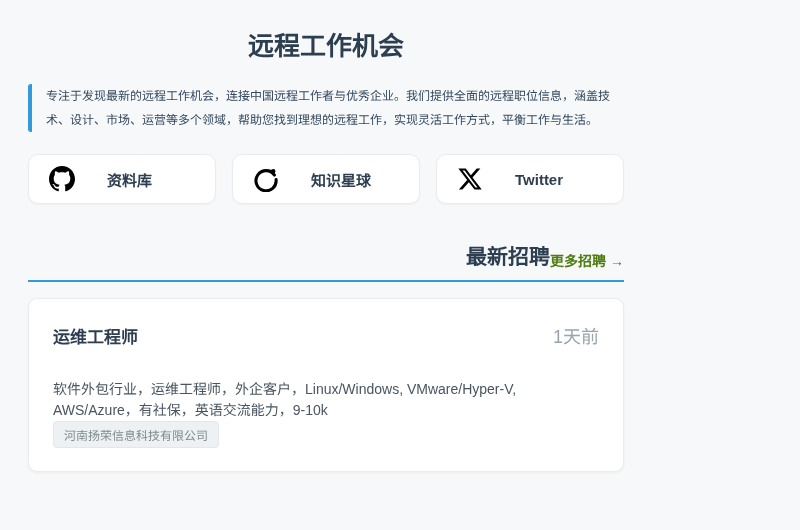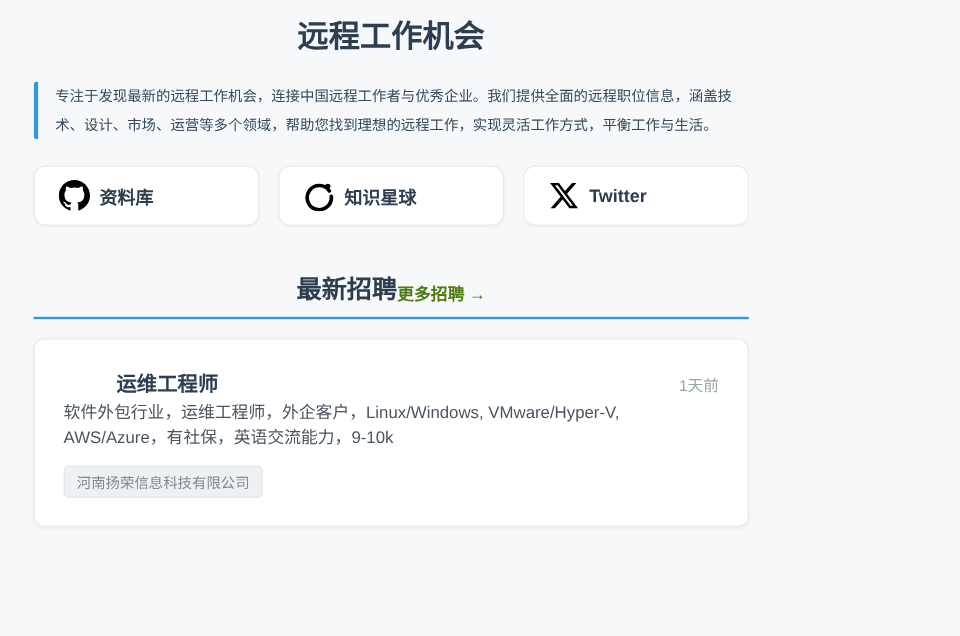--- a/index.html
+++ b/index.html
@@ -2,21 +2,21 @@
 <html lang="zh-CN"><head>
 <meta charset="utf-8">
 <style>
   * { margin: 0; padding: 0; box-sizing: border-box; }
   html, body {
     width: 800px; height: 530px; overflow: hidden;
     background: #f7f8fa;
     font-family: "Liberation Sans", "DejaVu Sans", sans-serif;
     color: #34495e;
   }
-  .container { width: 652px; padding: 0 28px; }
+  .container { width: 652px; padding: 16px 28px; }
 
   .page-title {
     padding-top: 9px;
     text-align: center;
     font-size: 26px;
     font-weight: bold;
     color: #2c3e50;
     margin-bottom: 22px;
   }
 
@@ -36,60 +36,58 @@
     gap: 16px;
   }
   .link-card {
     background: #ffffff;
     border: 1px solid #e9ecef;
     border-radius: 10px;
     height: 50px;
     padding: 0 20px;
     display: flex;
     align-items: center;
-    gap: 8px;
+    gap: 32px;
     box-shadow: 0 1px 2px rgba(0,0,0,0.04);
     cursor: pointer;
   }
   .link-card .icon { width: 26px; height: 26px; flex: 0 0 26px; display: block; }
   .link-card .icon svg { width: 26px; height: 26px; display: block; }
   .link-label { font-size: 15px; font-weight: 600; color: #2c3e50; }
 
   .section-header {
     margin-top: 36px;
     display: flex;
-    justify-content: center;
+    justify-content: flex-end;
     align-items: flex-end;
     border-bottom: 2px solid #3498db;
     padding-bottom: 10px;
   }
   .section-title { font-size: 21px; font-weight: bold; color: #2c3e50; }
   .more-link { font-size: 14px; color: #4d7c0f; text-decoration: none; cursor: pointer; font-weight: bold; }
 
   .job-card {
     margin-top: 16px;
     background: #ffffff;
     border: 1px solid #ececec;
     border-radius: 9px;
     box-shadow: 0 1px 3px rgba(0,0,0,0.05);
     padding: 23px 24px;
     cursor: pointer;
   }
   .job-header {
     display: flex;
     justify-content: space-between;
     align-items: baseline;
-    margin-left: 44px;
   }
   .job-title { font-size: 17px; font-weight: bold; color: #2c3e50; }
-  .job-time { font-size: 13px; color: #9aa5ab; }
-  .job-desc { margin-top: 2px; font-size: 14px; color: #4a5560; line-height: 1.5; }
+  .job-time { font-size: 18px; color: #9aa5ab; }
+  .job-desc { margin-top: 31px; font-size: 14px; color: #4a5560; line-height: 1.5; }
   .job-tag {
     display: inline-block;
-    margin-top: 13px;
     background: #eef1f3;
     border: 1px solid #e3e7ea;
     color: #7f8c8d;
     font-size: 12px;
     padding: 4px 10px;
     border-radius: 4px;
   }
 </style>
 </head>
 <body>

